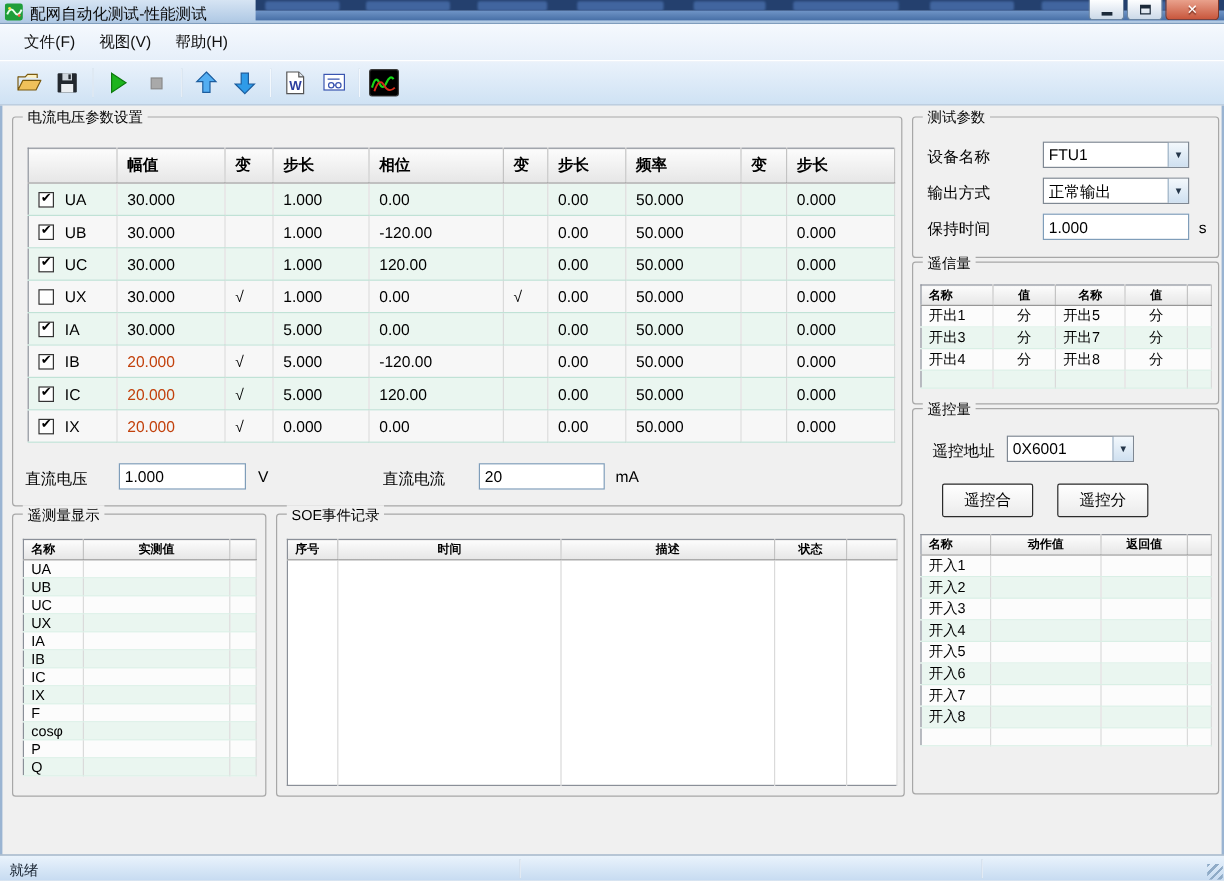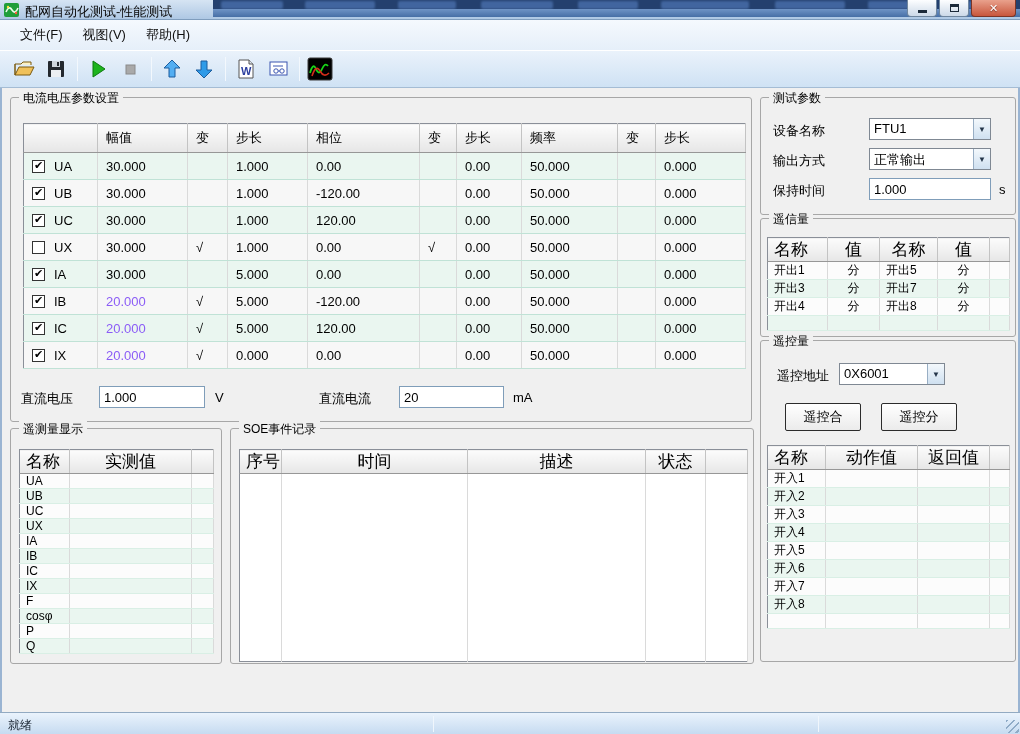--- a/index.html
+++ b/index.html
@@ -34,31 +34,31 @@
   .tbtn { width:28px; height:28px; display:flex; align-items:center; justify-content:center; margin-right:4px; }
   .tsep { width:1px; height:24px; background:#a9bed4; border-right:1px solid #f3f8fd; margin:0 6px 0 3px; }
 
   
   #client { position:absolute; left:0; top:88px; width:1020px; height:624px; background:#f0f0f0;
     border-left:2px solid #9ab4d2; border-right:2px solid #9ab4d2; }
   .group { position:absolute; border:1px solid #a7a7a7; border-radius:3px; }
   .gtitle { position:absolute; top:-8px; left:8px; background:#f0f0f0; padding:0 4px; font-size:12px; white-space:nowrap; }
 
   table { border-collapse:collapse; table-layout:fixed; background:#fff; position:absolute; }
-  th { font-weight:normal; background:linear-gradient(#fcfcfc,#e6e6e6);
+  th { font-weight:bold; background:linear-gradient(#fcfcfc,#e6e6e6);
     border-right:1px solid #c3c3c3; border-bottom:1px solid #979797; padding:0 8px; text-align:left; overflow:hidden; white-space:nowrap; }
   td { border-right:1px solid #dadada; border-bottom:1px solid #c0e2d6; padding:0 8px; overflow:hidden; white-space:nowrap; }
   .ptable { border:1px solid #8a8f98; }
   .ptable th { height:29px; font-size:13px; }
   .ptable td { height:27px; font-size:13px; }
   .ptable tbody tr:nth-child(odd) td { background:#eaf6f0; }
   .ptable tbody tr:nth-child(even) td { background:#f7f7f7; }
-  .red { color:#8b5cf6; }
+  .red { color:#c2410c; }
   .stable { border:1px solid #8a8f98; }
-  .stable th { height:17px; font-size:17px; text-align:center; padding:0 4px; }
+  .stable th { height:17px; font-size:10px; text-align:center; padding:0 4px; }
   .stable th:first-child { text-align:left; padding-left:6px; }
   .stable td { height:15px; font-size:12px; padding:0 6px; border-bottom:1px solid #d9efe5; }
   .stable tbody tr:nth-child(even) td { background:#eaf6f0; }
   .stable tbody tr:nth-child(odd) td { background:#fcfcfc; }
 
   .cbwrap { display:flex; align-items:center; gap:9px; }
   .cb { width:13px; height:13px; min-width:13px; border:1px solid #333; background:#fff;
     display:inline-flex; align-items:center; justify-content:center; }
   .chk { font-size:11px; line-height:1; margin-top:-1px; }
 
@@ -466,21 +466,21 @@
     <table class="stable" style="left:8px;top:20px;width:508px">
       <colgroup>
           <col style="width:42px">
           <col style="width:186px">
           <col style="width:178px">
           <col style="width:60px">
           <col style="width:42px">
         </colgroup>
       <thead>
           <tr>
-        <th style="text-align:right">序号</th>
+        <th style="text-align:left">序号</th>
         <th>时间</th>
         <th>描述</th>
         <th>状态</th>
         <th></th>
       </tr>
         </thead>
       <tbody>
         <tr>
           <td style="height:188px;background:#fff;border-bottom:none"></td>
           <td style="height:188px;background:#fff;border-bottom:none"></td>

